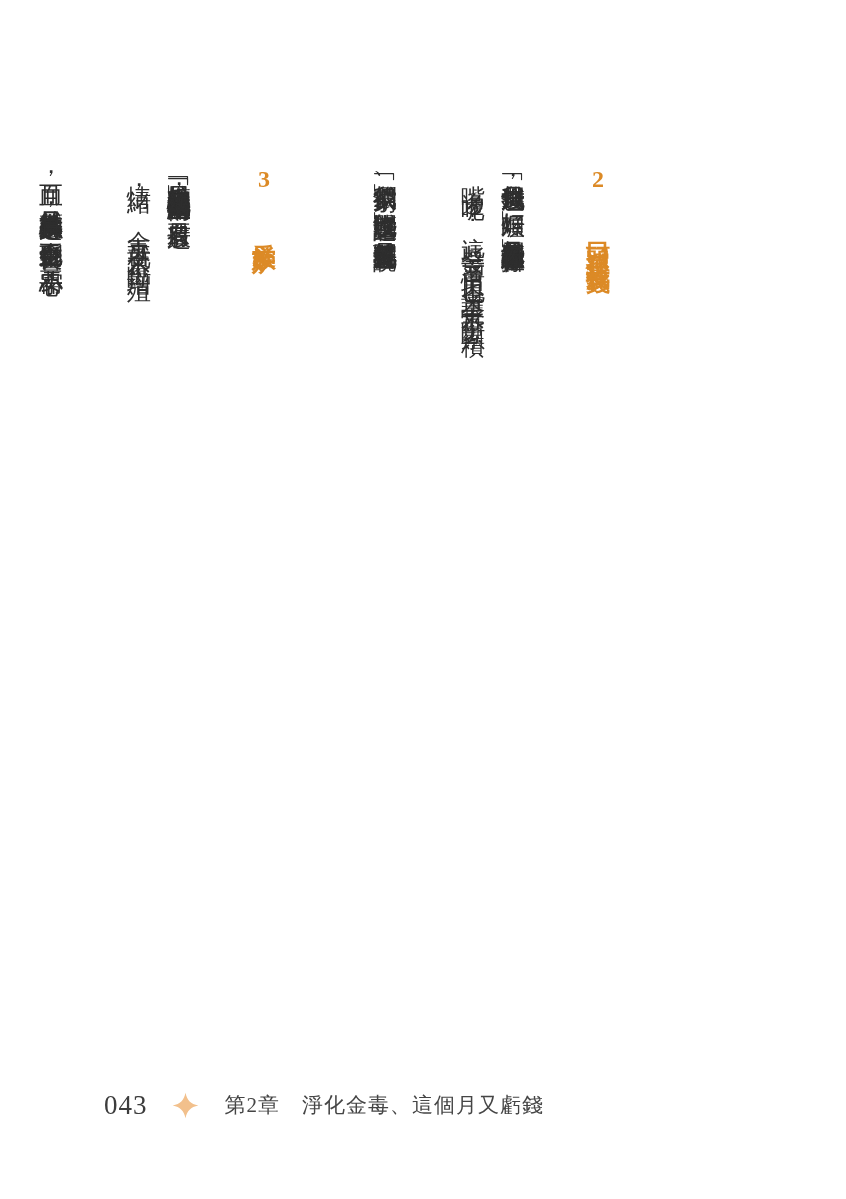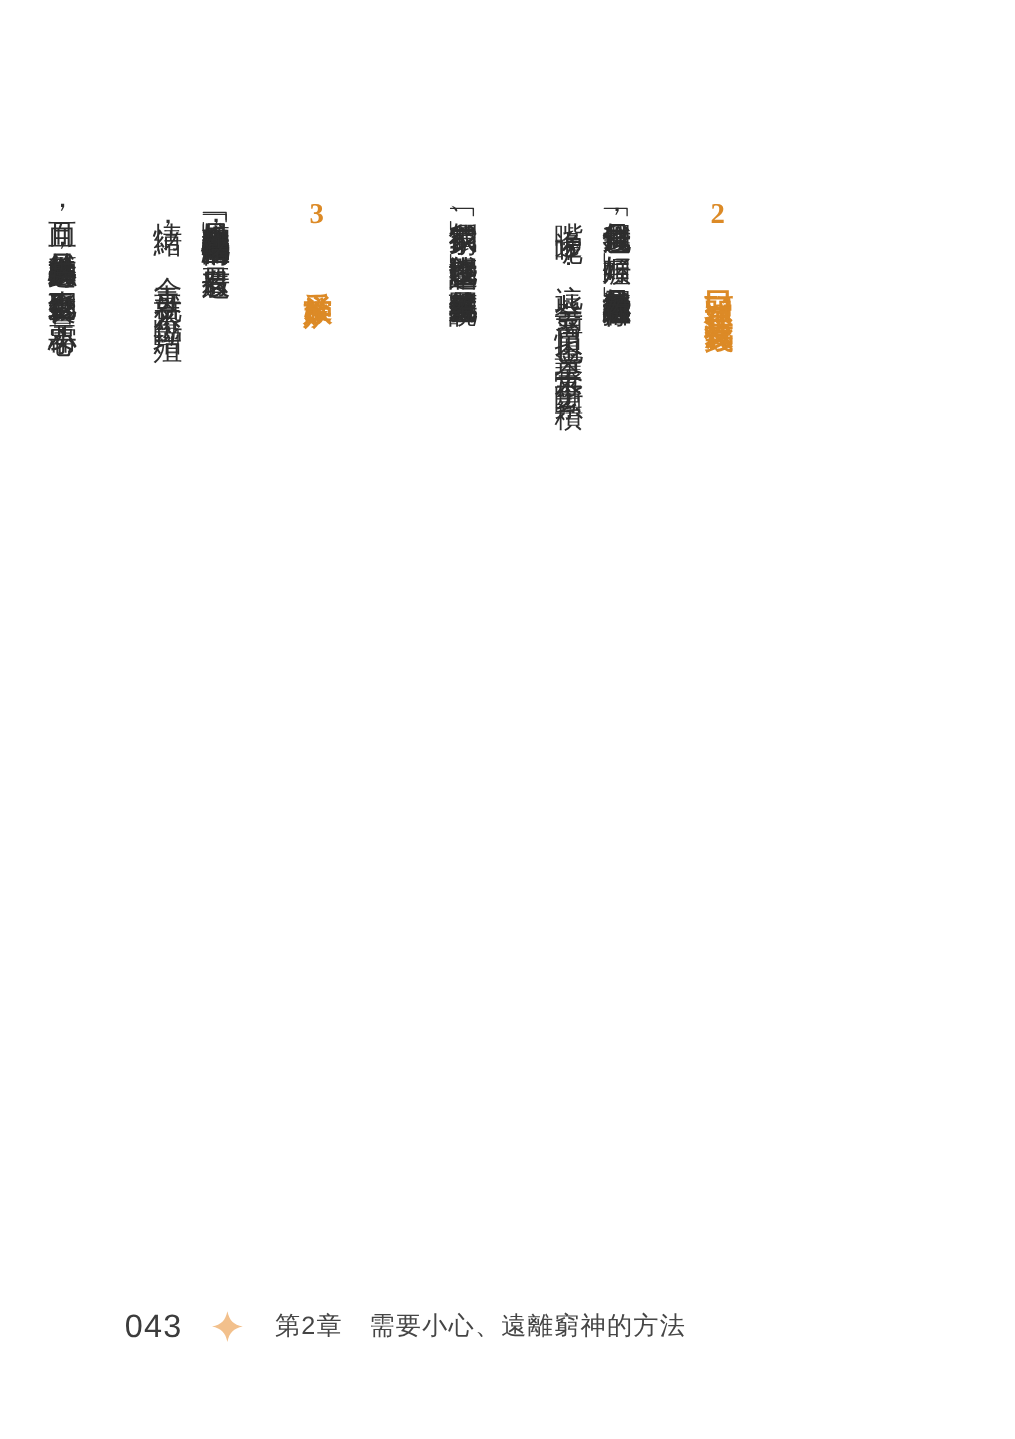--- a/index.html
+++ b/index.html
@@ -46,21 +46,21 @@
   .sec-heading:first-child { margin-block-start: 0; }
 
   
   .footer {
     position: absolute;
     left: 104px;
     top: 1088px;
     height: 34px;
     display: flex;
     align-items: center;
-    font-family: Liberation Sans, sans-serif;
+    font-family: Liberation Serif, serif;
   }
   .page-number {
     font-size: 27px;
     color: #3c3c3c;
     letter-spacing: 1px;
   }
   .diamond-wrap {
     margin: 0 26px 0 24px;
     display: flex;
     align-items: center;
@@ -86,14 +86,14 @@
     <div class="line short first">要盡可能遠離總是對人心懷偏見、誹謗別人的人。</div>
   </main>
 
 <footer class="footer">
   <span class="page-number">043</span>
   <span class="diamond-wrap">
     <svg width="27" height="27" viewBox="0 0 40 40" aria-hidden="true">
       <path id="diamond-path" d="M20 1 C22.5 12.5 27.5 17.5 39 20 C27.5 22.5 22.5 27.5 20 39 C17.5 27.5 12.5 22.5 1 20 C12.5 17.5 17.5 12.5 20 1 Z" fill="#f2c08c"></path>
     </svg>
   </span>
-  <span class="chapter-label">第2章　需要小心、遠離窮神的方法</span>
+  <span class="chapter-label">第2章　淨化金毒、這個月又虧錢</span>
 </footer>
 
 </body></html>

